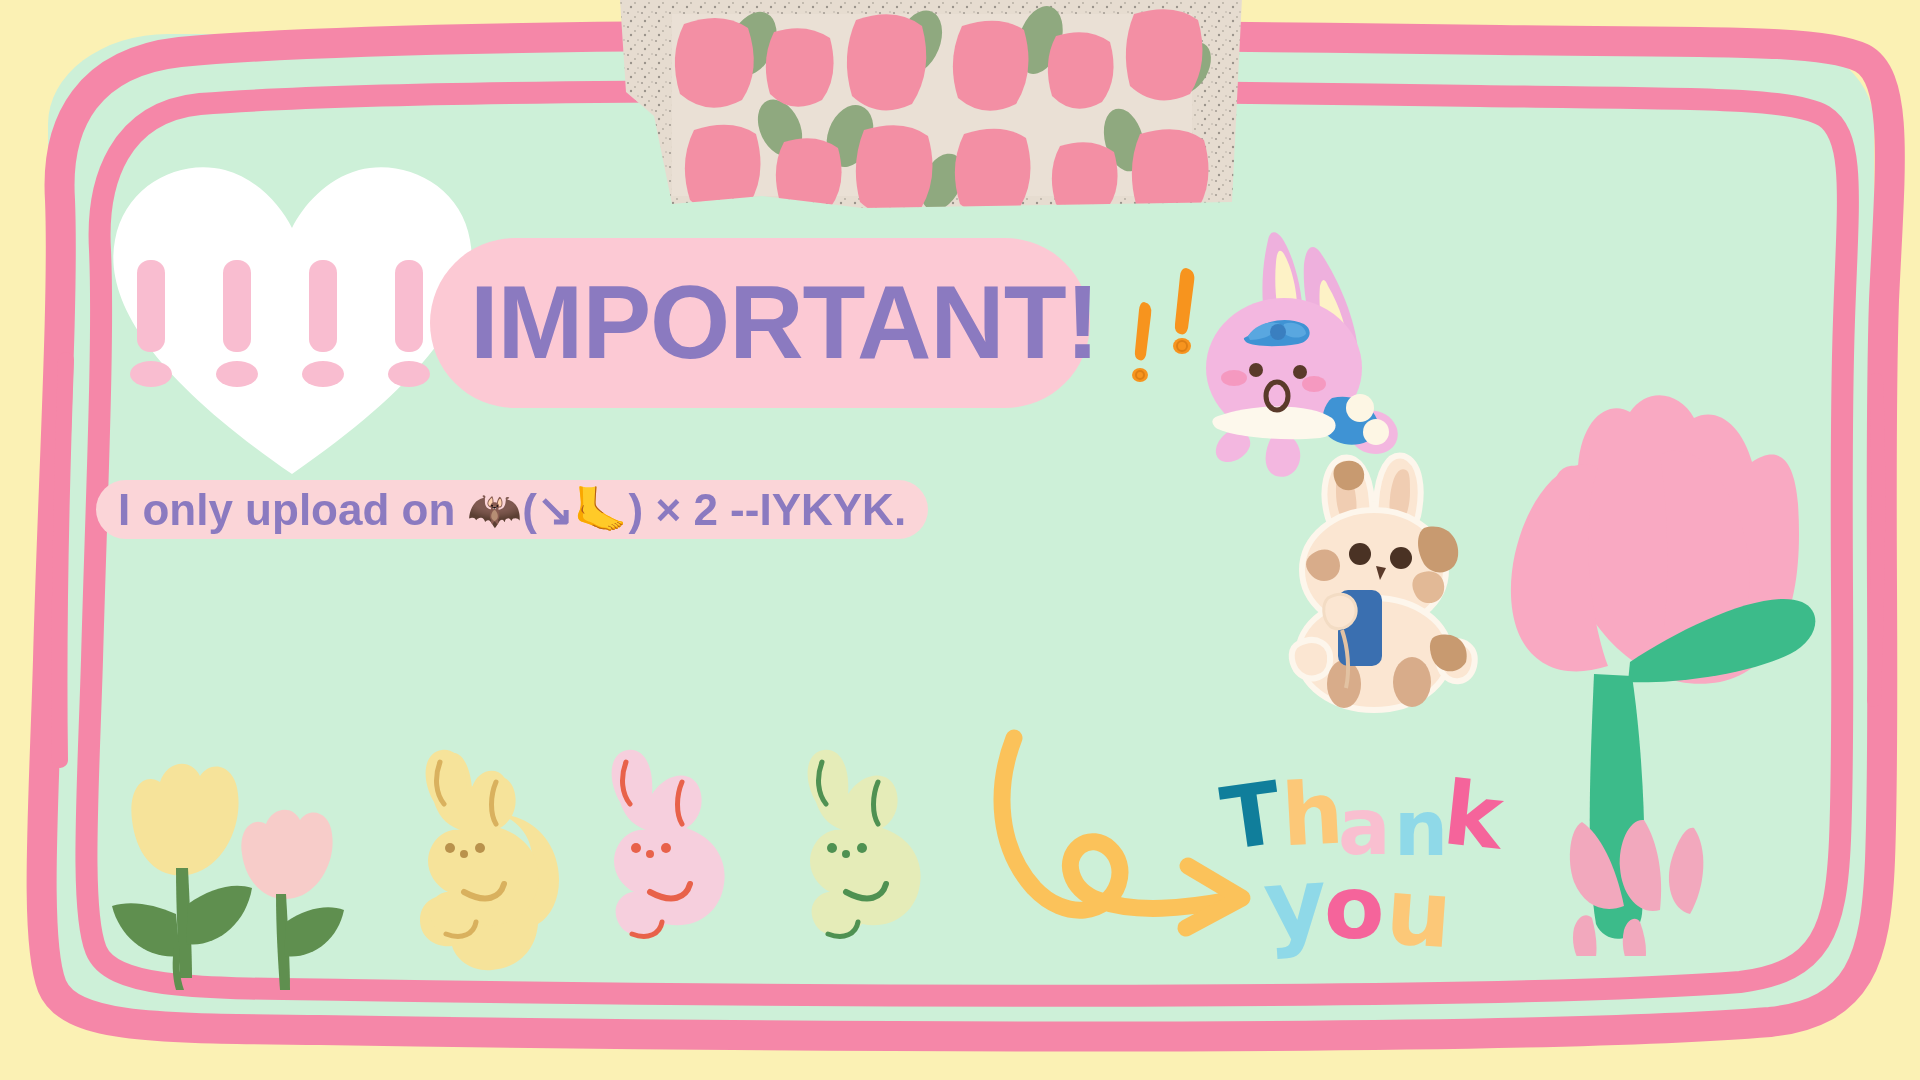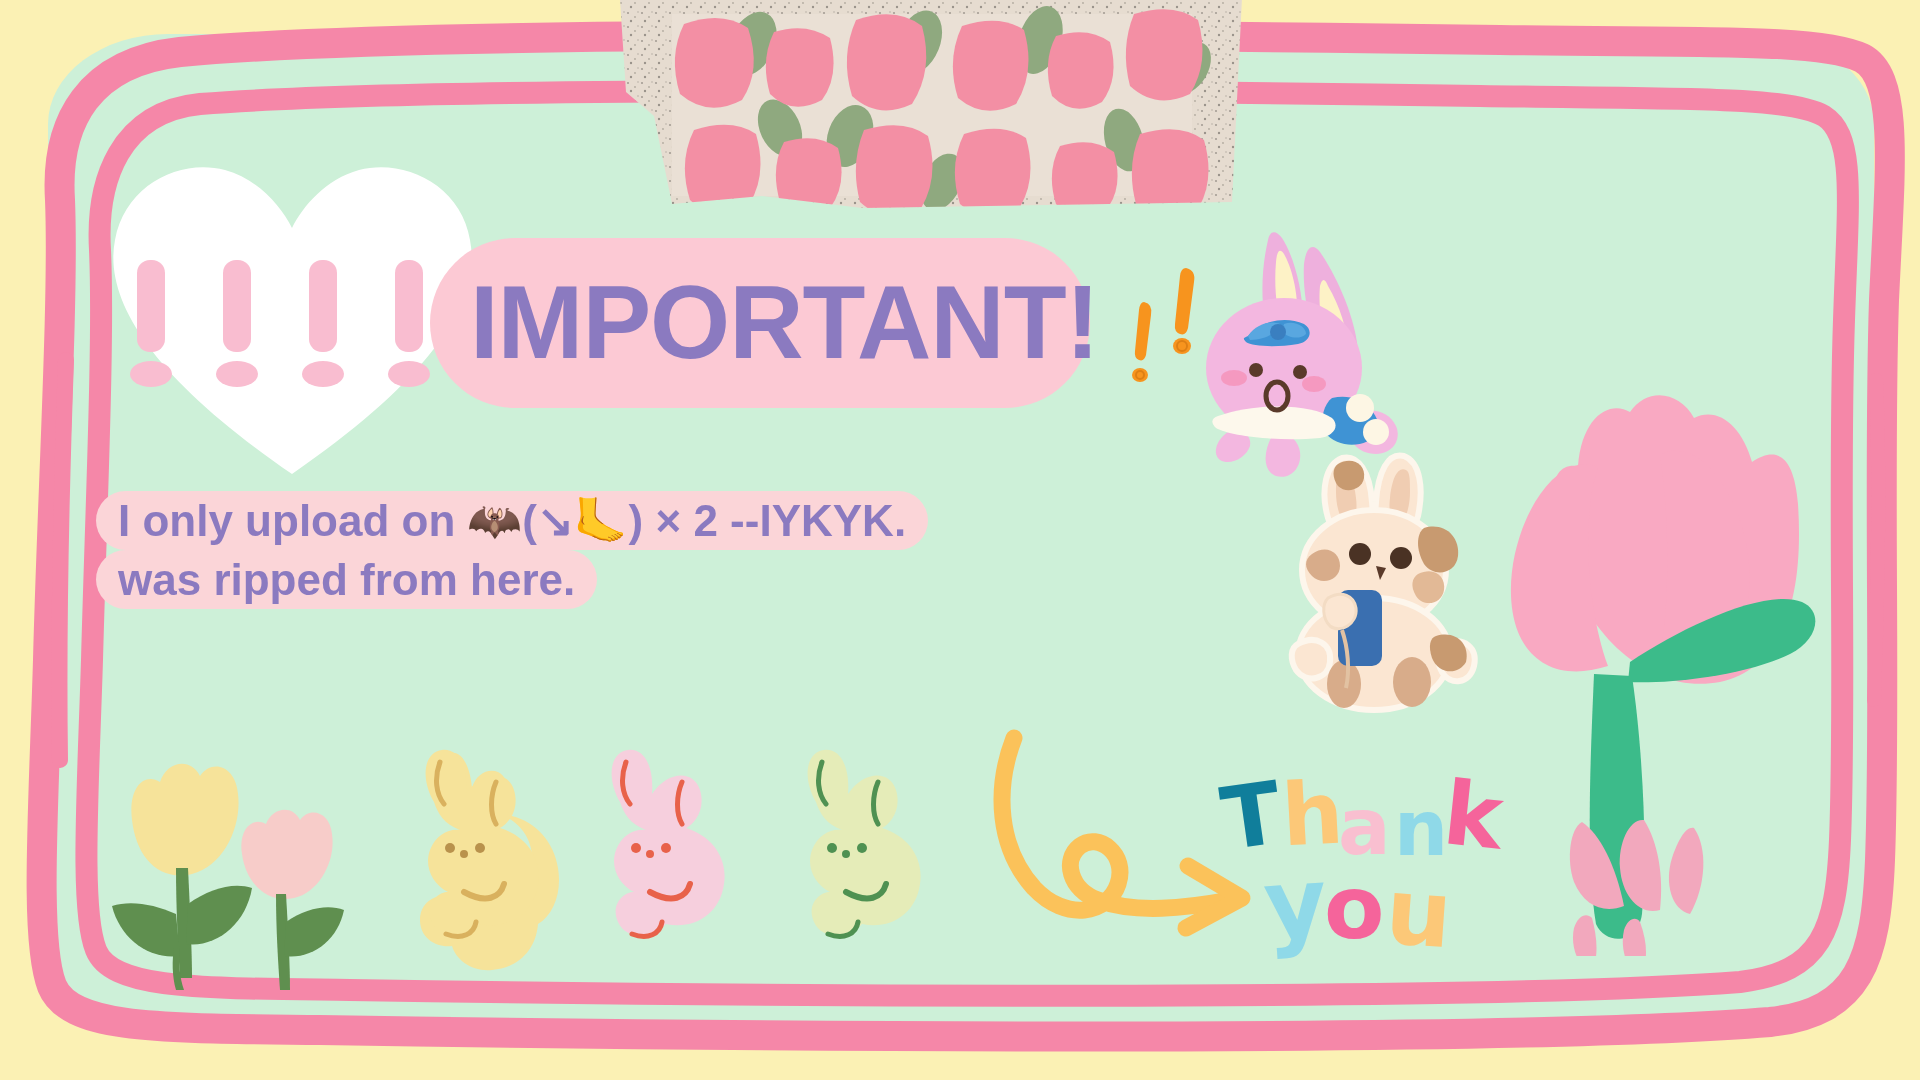--- a/index.html
+++ b/index.html
@@ -31,21 +31,21 @@
     color:#8b7ac0;
     font-size:103px;font-weight:bold;letter-spacing:-1px;
     line-height:130px;
     white-space:nowrap;
   }
 
   
   .heart-wrap{left:95px;top:152px;width:395px;height:330px;}
 
   
-  .bodytext{left:96px;top:491px;width:1160px;}
+  .bodytext{left:96px;top:480px;width:1160px;}
   .line{
     display:block;position:relative;
     color:#8b7ac0;
     font-size:44px;font-weight:bold;
     line-height:59px;
     white-space:nowrap;
     width:max-content;
     padding:0 22px 0 22px;
     background:#fbd5d8;
     border-radius:34px;
@@ -211,21 +211,20 @@
     <path d="M196,436 C236,438 312,430 358,408 C386,394 392,366 370,356 C334,342 252,380 198,416 Z" fill="#3cbb8a"></path>
     <path d="M150,576 C168,588 184,620 192,660 C172,668 152,660 142,636 C134,614 138,582 150,576Z" fill="#f2a8bd"></path>
     <path d="M212,574 C226,596 232,630 228,664 C208,670 190,650 188,622 C186,596 198,572 212,574Z" fill="#f2a8bd"></path>
     <path d="M262,582 C276,602 274,640 258,668 C240,664 232,638 240,612 C246,594 254,580 262,582Z" fill="#f2a8bd"></path>
     <path d="M160,672 C166,694 166,712 160,726 C146,722 138,700 142,682 C146,670 154,666 160,672Z" fill="#f2a8bd"></path>
     <path d="M208,676 C216,698 216,716 208,730 C194,724 188,702 192,684 C196,672 204,670 208,676Z" fill="#f2a8bd"></path>
   </svg>
 
   <div class="abs bodytext">
     <span class="line">I only upload on 🦇(↘🦶) × 2 --IYKYK.</span>
-    <span class="line">was ripped from here.</span>
   </div>
 
   <svg class="abs" style="left:92px;top:742px;width:270px;height:260px;" viewBox="0 0 270 260">
     <g>
       <path d="M40,78 C36,46 52,30 68,40 C74,20 98,14 108,34 C120,16 144,24 146,52 C150,84 132,124 100,132 C66,140 44,114 40,78Z" fill="#f6e39a"></path>
       <path d="M96,126 C98,168 100,210 100,236 L88,236 C86,206 84,166 84,126Z" fill="#5f8f4f"></path>
       <path d="M84,172 C62,162 38,158 20,164 C28,196 56,218 88,214Z" fill="#5f8f4f"></path>
       <path d="M96,162 C118,146 142,140 160,146 C154,182 124,206 94,202Z" fill="#5f8f4f"></path>
       <path d="M88,206 C86,222 88,236 92,248 L84,248 C80,234 80,218 82,206Z" fill="#5f8f4f"></path>
     </g>

